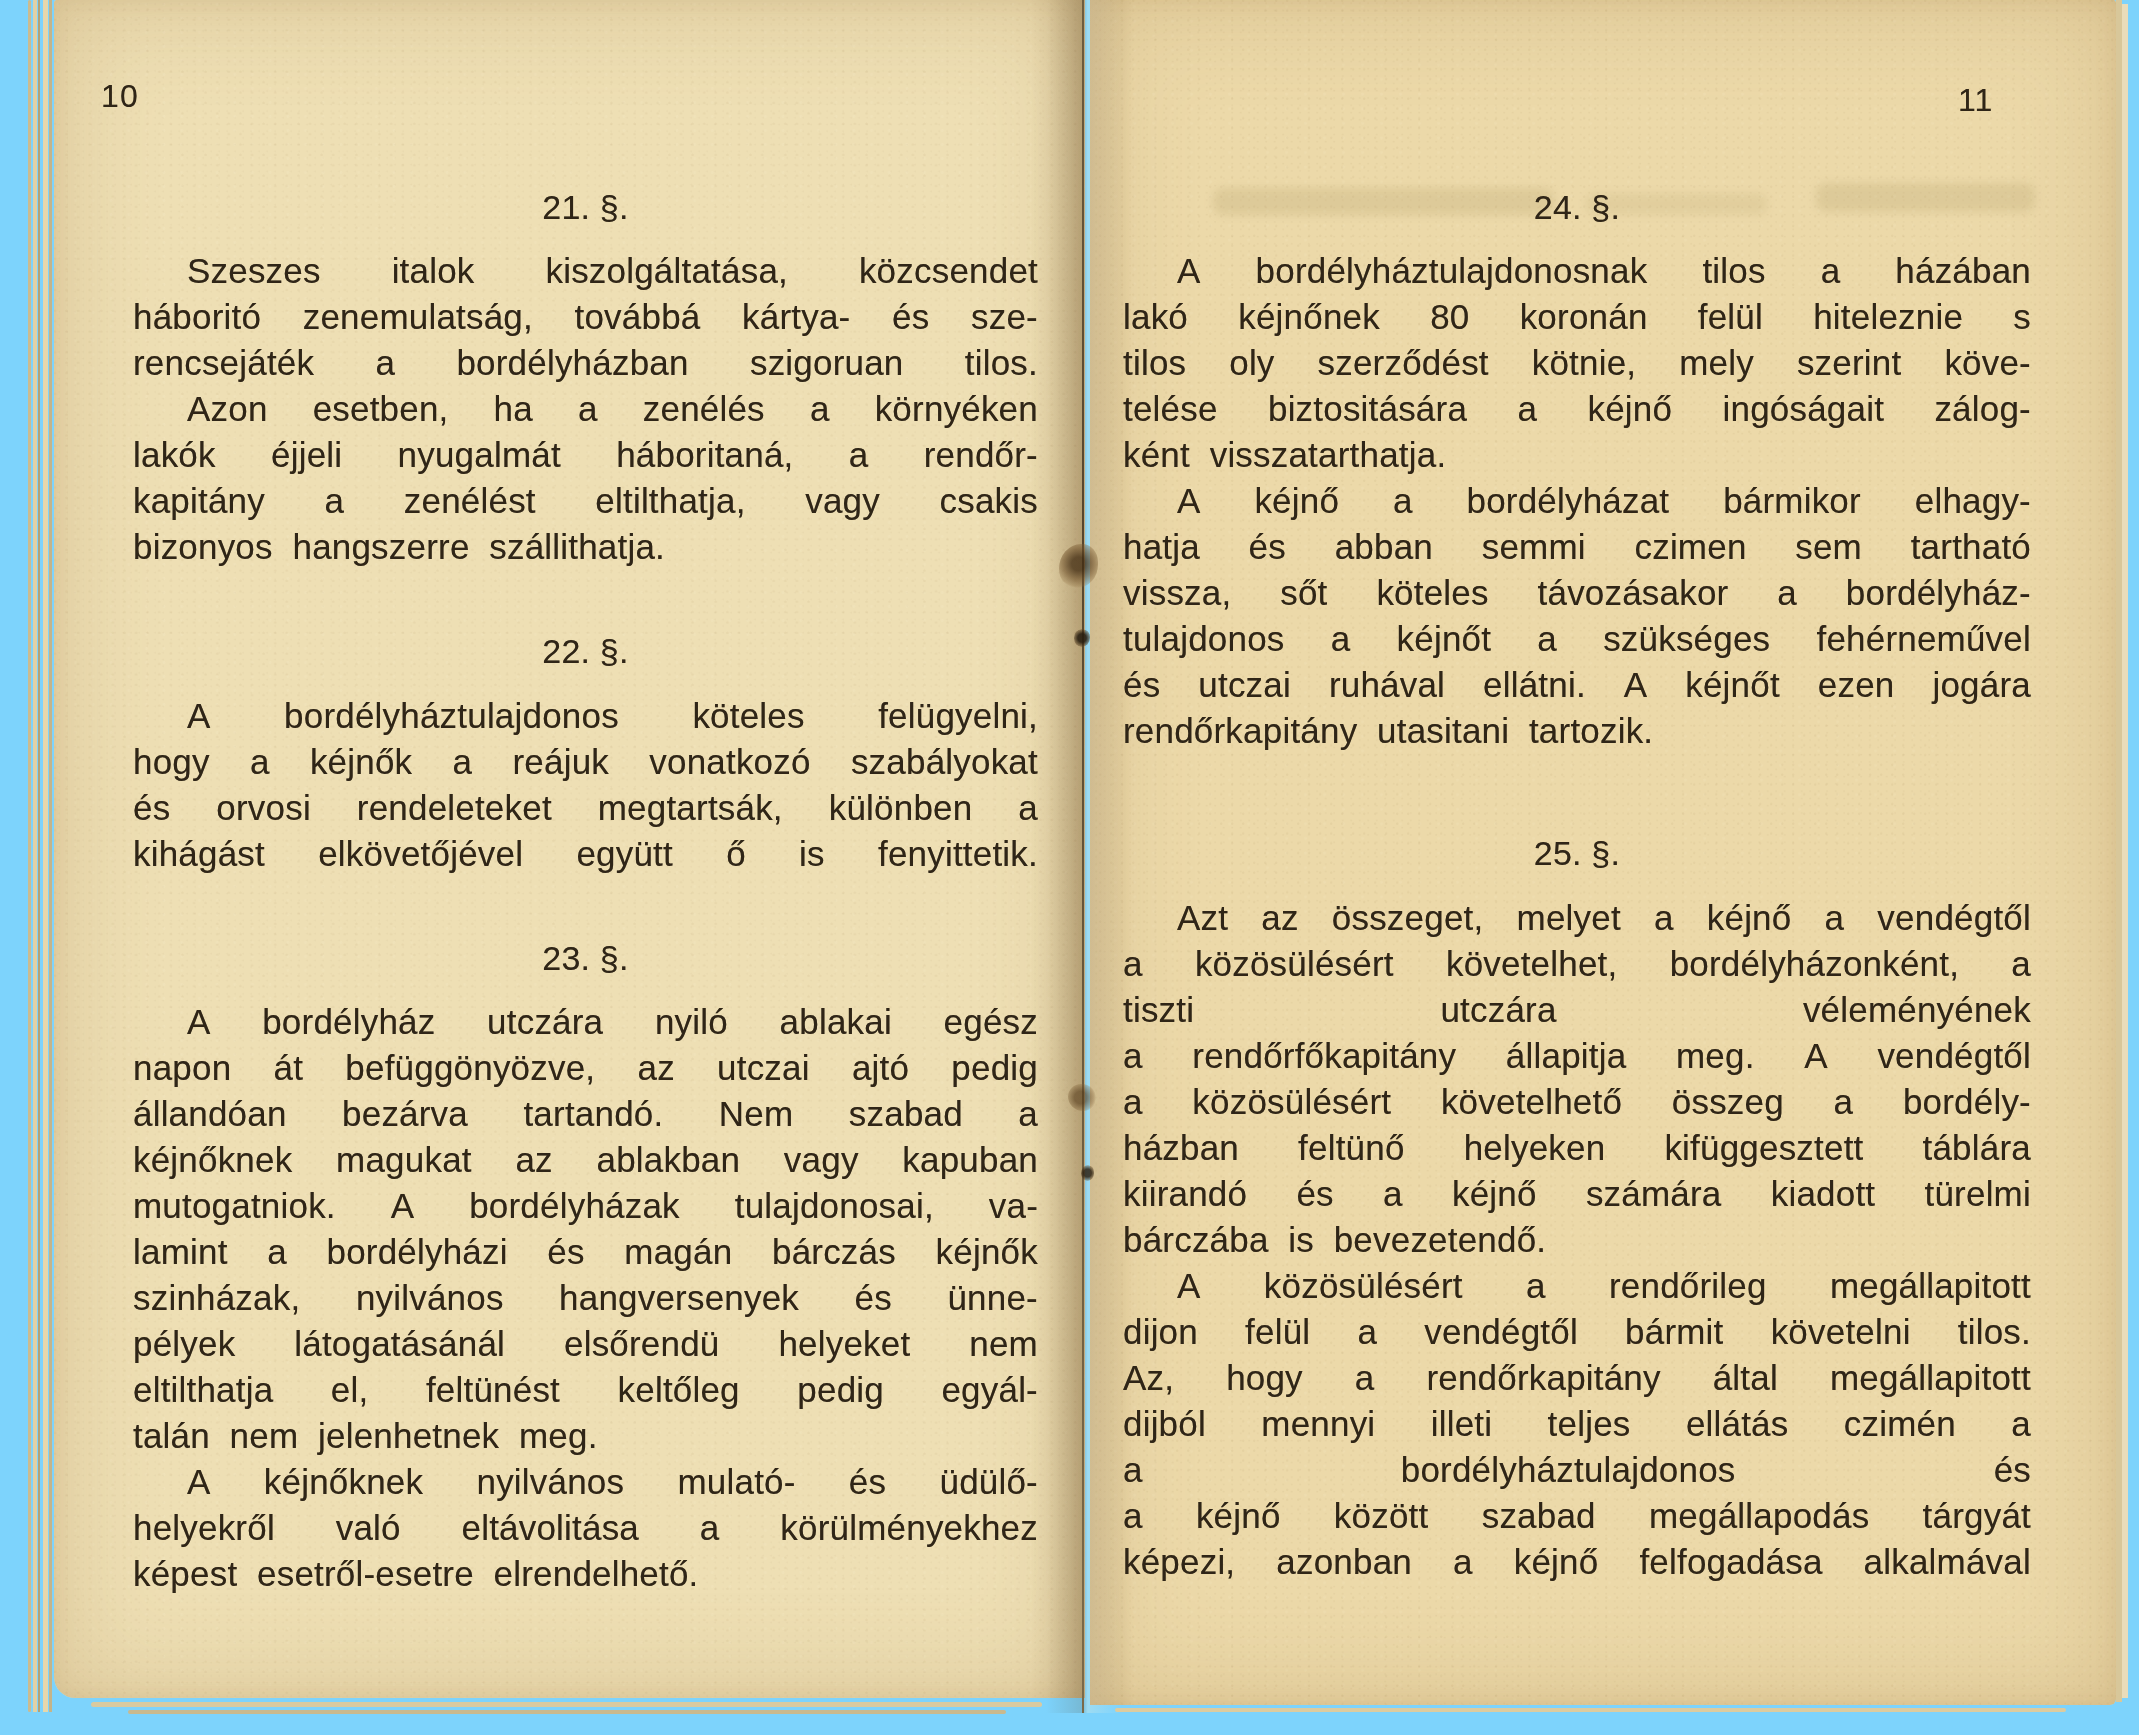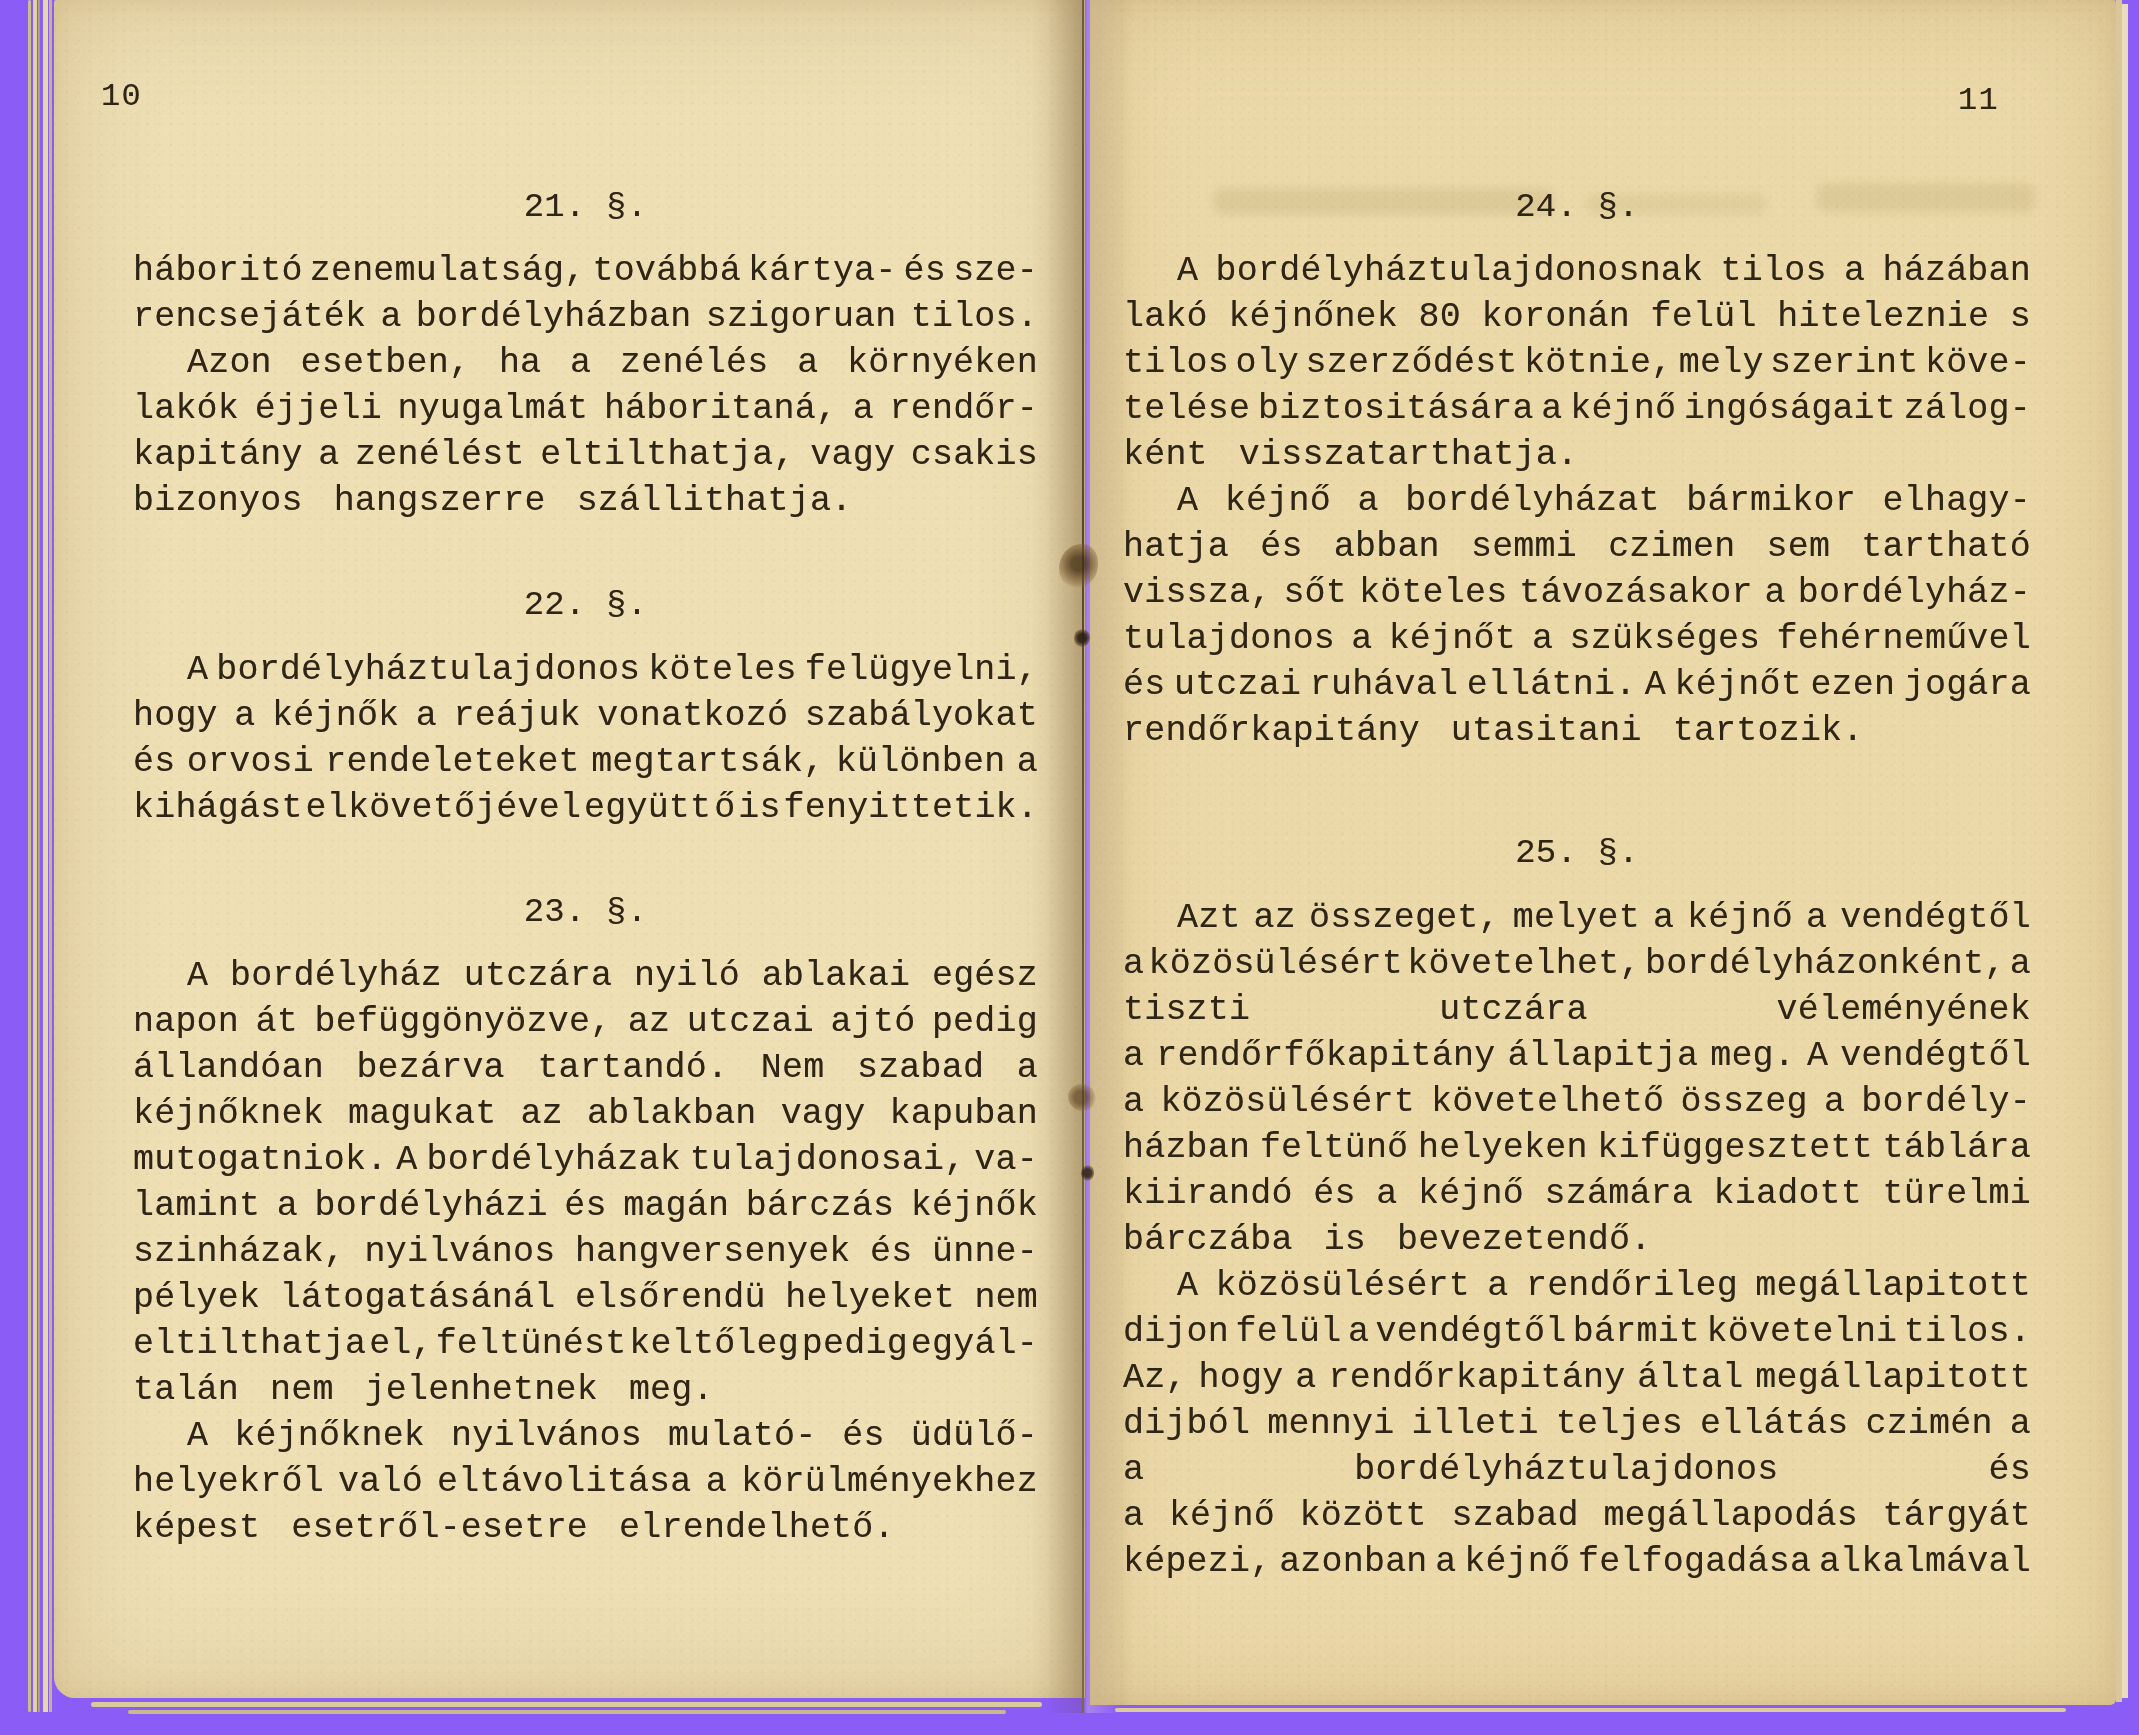--- a/index.html
+++ b/index.html
@@ -1,17 +1,17 @@
 <!DOCTYPE html>
 <html style="font-size:9.8px"><head>
 <meta charset="utf-8">
 <style>
   html,body{margin:0;padding:0;background:#e9e8e4;}
-  .scan{position:relative;width:2140px;height:1736px;background:#8b5cf6;overflow:hidden;
-        font-family:Liberation Mono, monospace;color:#2f2517;}
+  .scan{position:relative;width:2140px;height:1736px;background:#7dd3fc;overflow:hidden;
+        font-family:Liberation Sans, sans-serif;color:#2f2517;}
 
   
   .edge-strip{position:absolute;top:0;bottom:24.4px;}
   .es1{left:28px;width:3px;background:#cbbb90;border-radius:2.4px;}
   .es2{left:33px;width:3.7px;background:#e0d1a6;}
   .es3{left:38px;width:2.4px;background:#b2a277;}
   .es4{left:43px;width:4.9px;background:#e6d7ac;}
   .es5{left:49px;width:3px;background:#c4b489;}
 
   
@@ -119,20 +119,26 @@
   <div class="speck dot1"></div>
   <div class="speck blob2"></div>
   <div class="speck dot2"></div>
 
   <div class="pagenum pn-left">10</div>
   <div class="pagenum pn-right">11</div>
 
   <div class="content content-left">
       <div class="sec">
         <div class="heading">21. §.</div>
+        <div class="tline ind">
+          <span>Szeszes</span>
+          <span>italok</span>
+          <span>kiszolgáltatása,</span>
+          <span>közcsendet</span>
+        </div>
         <div class="tline">
           <span>háboritó</span>
           <span>zenemulatság,</span>
           <span>továbbá</span>
           <span>kártya-</span>
           <span>és</span>
           <span>sze-</span>
         </div>
         <div class="tline">
           <span>rencsejáték</span>

